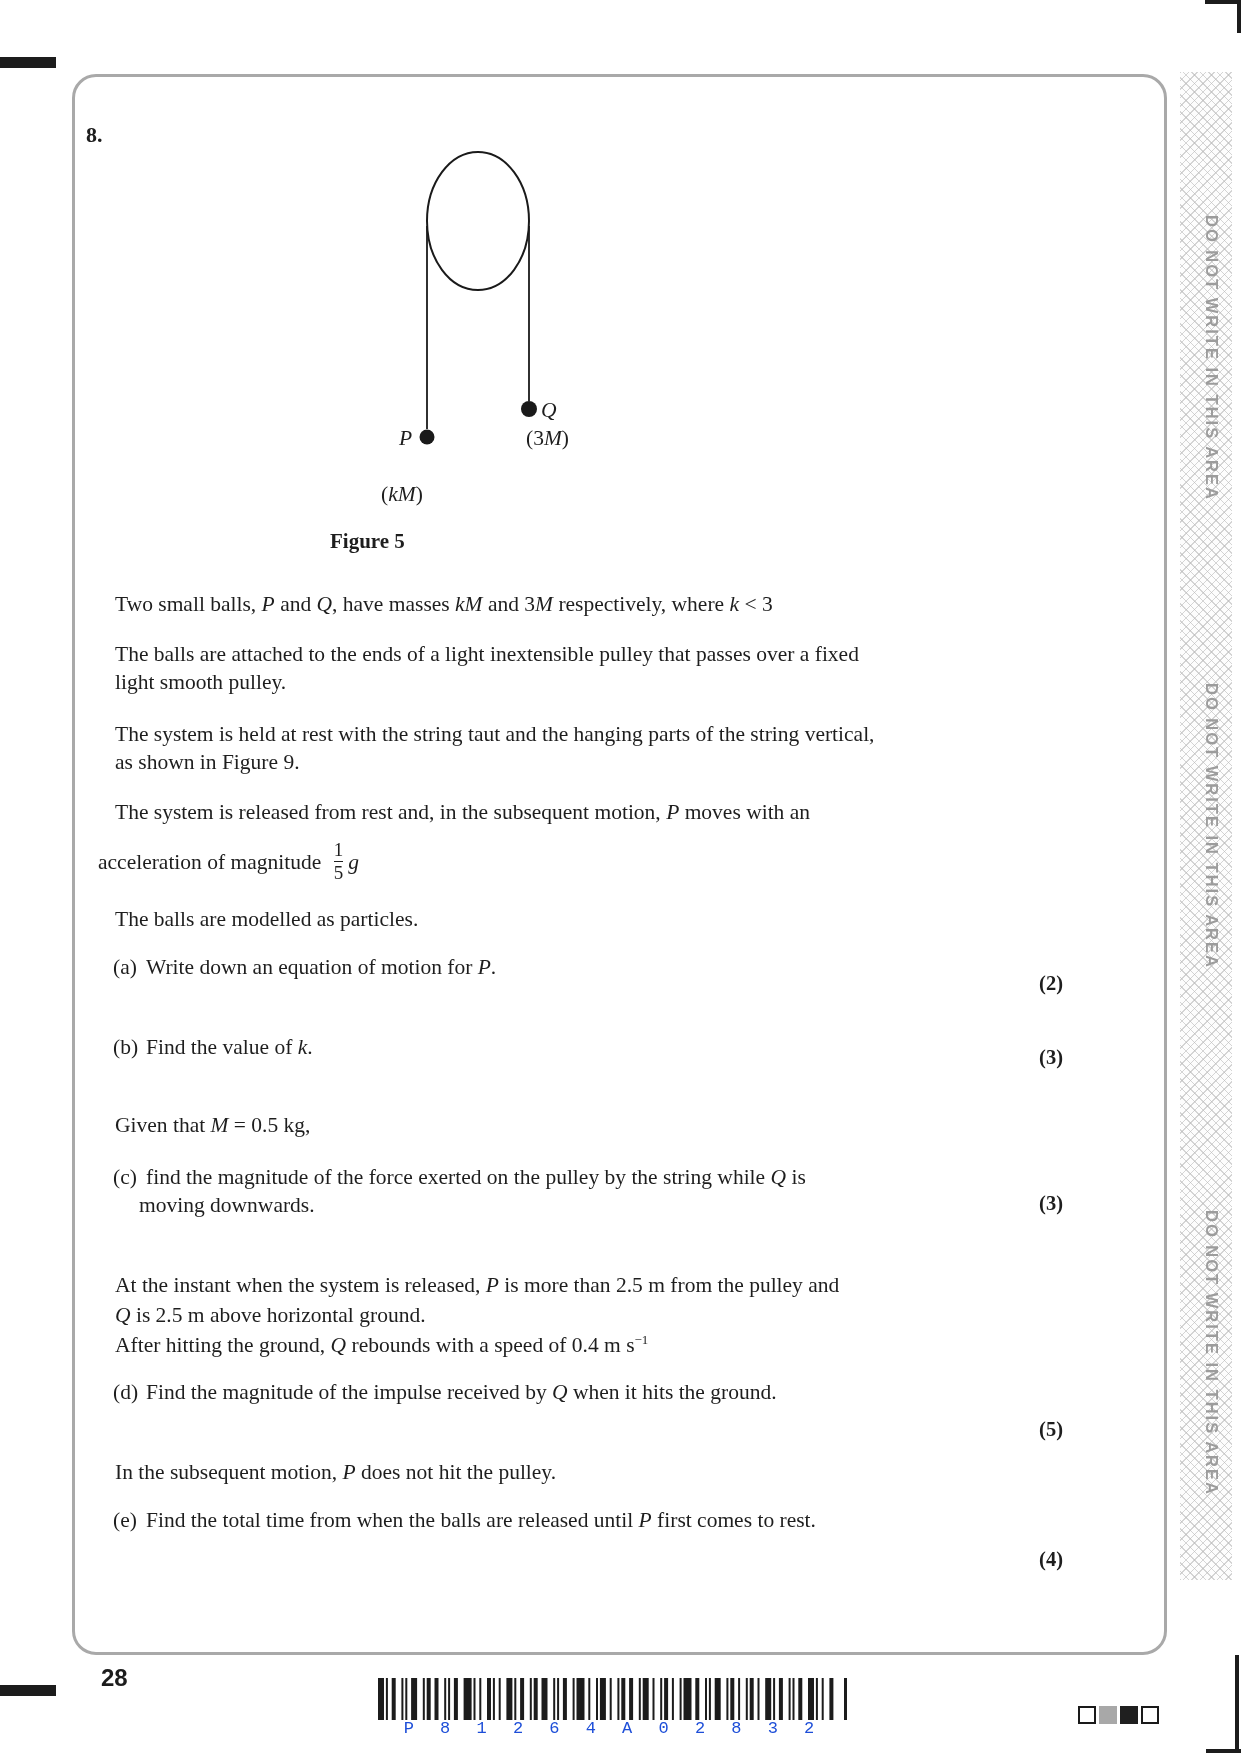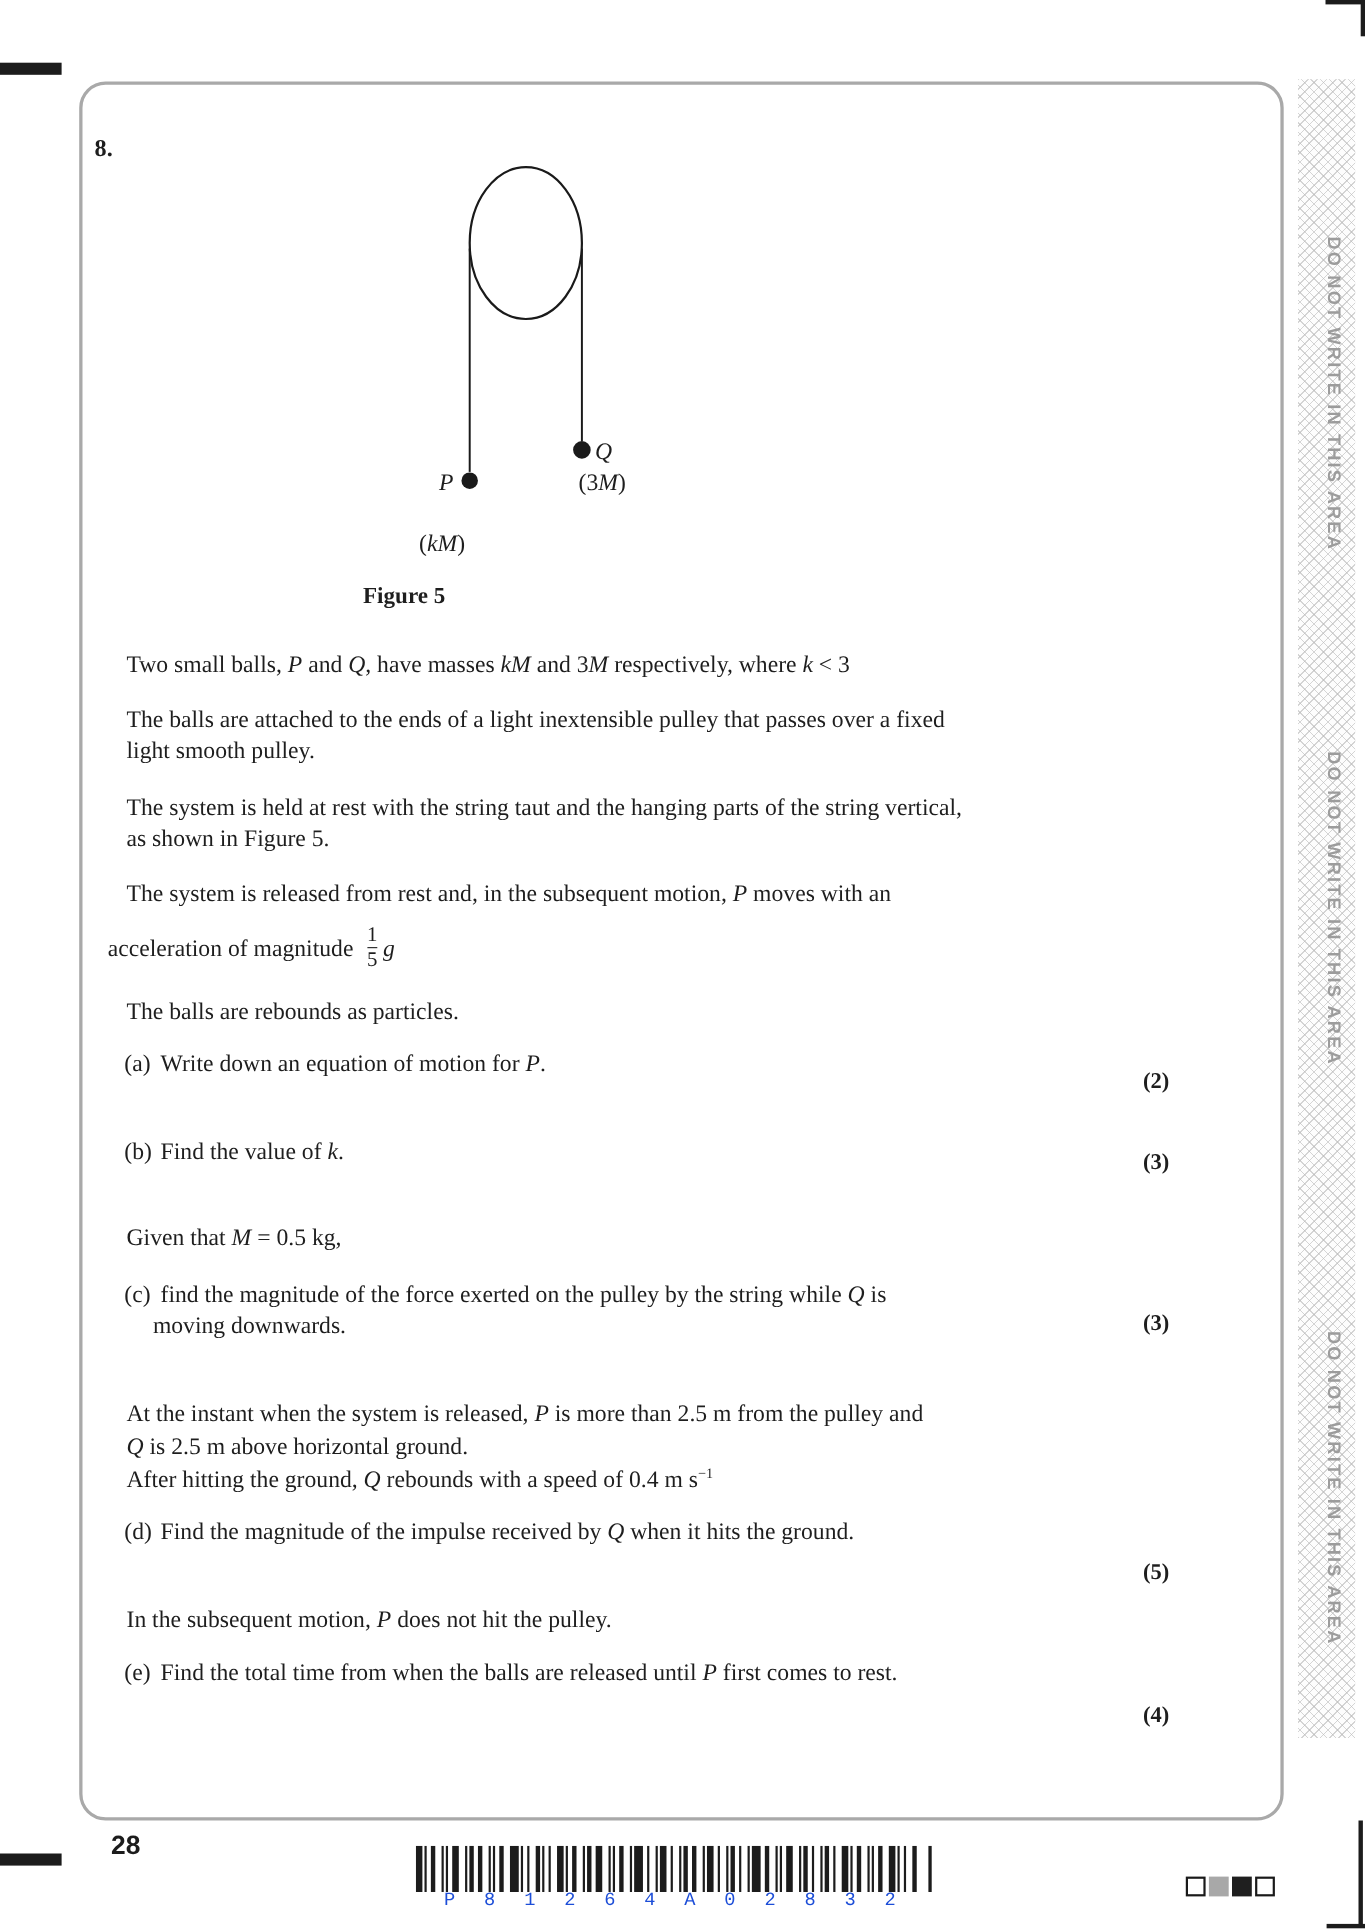--- a/index.html
+++ b/index.html
@@ -72,24 +72,24 @@
     <circle cx="169" cy="279" r="8" fill="#1a1a1a"></circle>
   </svg>
 
   <div class="figcap">Figure 5</div>
 
   <div id="content-host">
       <div class="line" style="top: 590px; left: 115px;">Two small balls, <i>P</i> and <i>Q</i>, have masses <i>kM</i> and 3<i>M</i> respectively, where <i>k</i> &lt; 3</div>
       <div class="line" style="top: 640px; left: 115px;">The balls are attached to the ends of a light inextensible pulley that passes over a fixed</div>
       <div class="line" style="top: 668px; left: 115px;">light smooth pulley.</div>
       <div class="line" style="top: 720px; left: 115px;">The system is held at rest with the string taut and the hanging parts of the string vertical,</div>
-      <div class="line" style="top: 748px; left: 115px;">as shown in Figure 5.</div>
+      <div class="line" style="top: 748px; left: 115px;">as shown in Figure 9.</div>
       <div class="line" style="top: 798px; left: 115px;">The system is released from rest and, in the subsequent motion, <i>P</i> moves with an</div>
       <div class="line frac-line" style="top: 833px; left: 98px;">acceleration of magnitude <span class="frac"><span>1</span><span class="den">5</span></span><i>g</i></div>
-      <div class="line" style="top: 905px; left: 115px;">The balls are rebounds as particles.</div>
+      <div class="line" style="top: 905px; left: 115px;">The balls are modelled as particles.</div>
       <div class="line" style="top: 953px; left: 113px;"><span class="qlabel">(a)</span>Write down an equation of motion for <i>P</i>.</div>
       <div class="line" style="top: 1033px; left: 113px;"><span class="qlabel">(b)</span>Find the value of <i>k</i>.</div>
       <div class="line" style="top: 1111px; left: 115px;">Given that <i>M</i> = 0.5 kg,</div>
       <div class="line" style="top: 1163px; left: 113px;"><span class="qlabel">(c)</span>find the magnitude of the force exerted on the pulley by the string while <i>Q</i> is</div>
       <div class="line" style="top: 1191px; left: 139px;">moving downwards.</div>
       <div class="line" style="top: 1271px; left: 115px;">At the instant when the system is released, <i>P</i> is more than 2.5 m from the pulley and</div>
       <div class="line" style="top: 1301px; left: 115px;"><i>Q</i> is 2.5 m above horizontal ground.</div>
       <div class="line" style="top: 1326px; left: 115px;">After hitting the ground, <i>Q</i> rebounds with a speed of 0.4 m s<sup>−1</sup></div>
       <div class="line" style="top: 1378px; left: 113px;"><span class="qlabel">(d)</span>Find the magnitude of the impulse received by <i>Q</i> when it hits the ground.</div>
       <div class="line" style="top: 1458px; left: 115px;">In the subsequent motion, <i>P</i> does not hit the pulley.</div>

